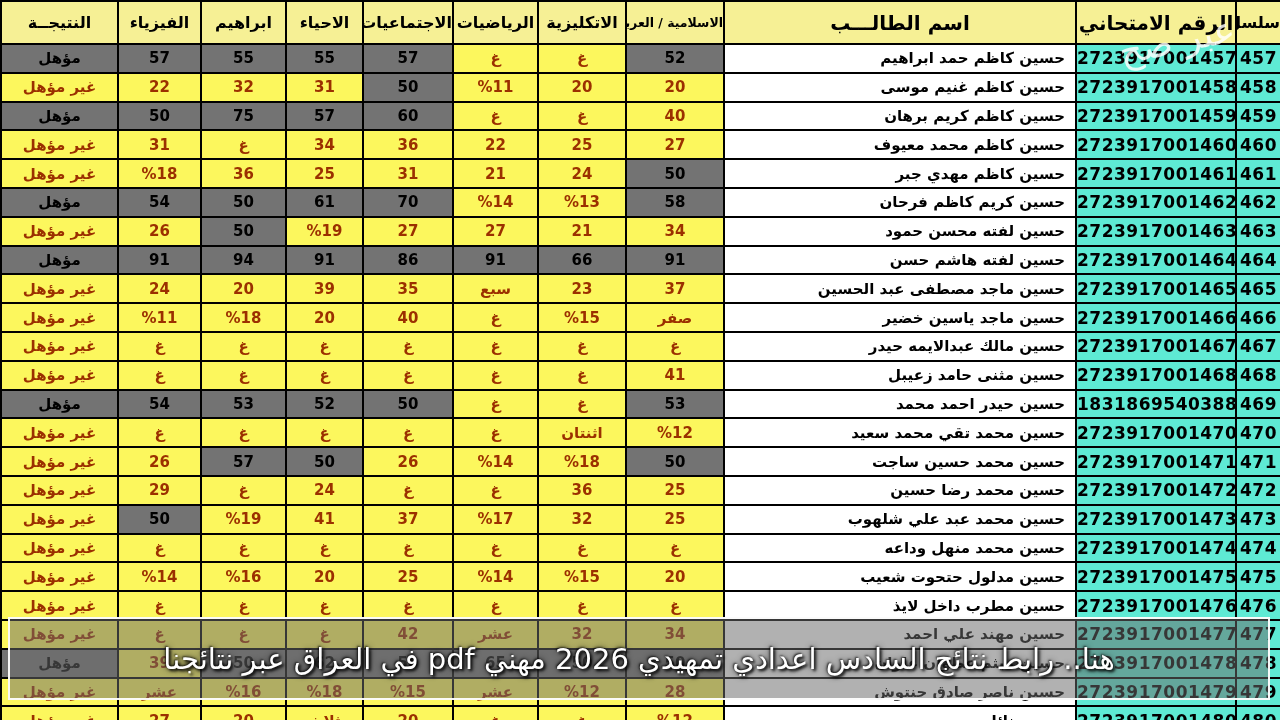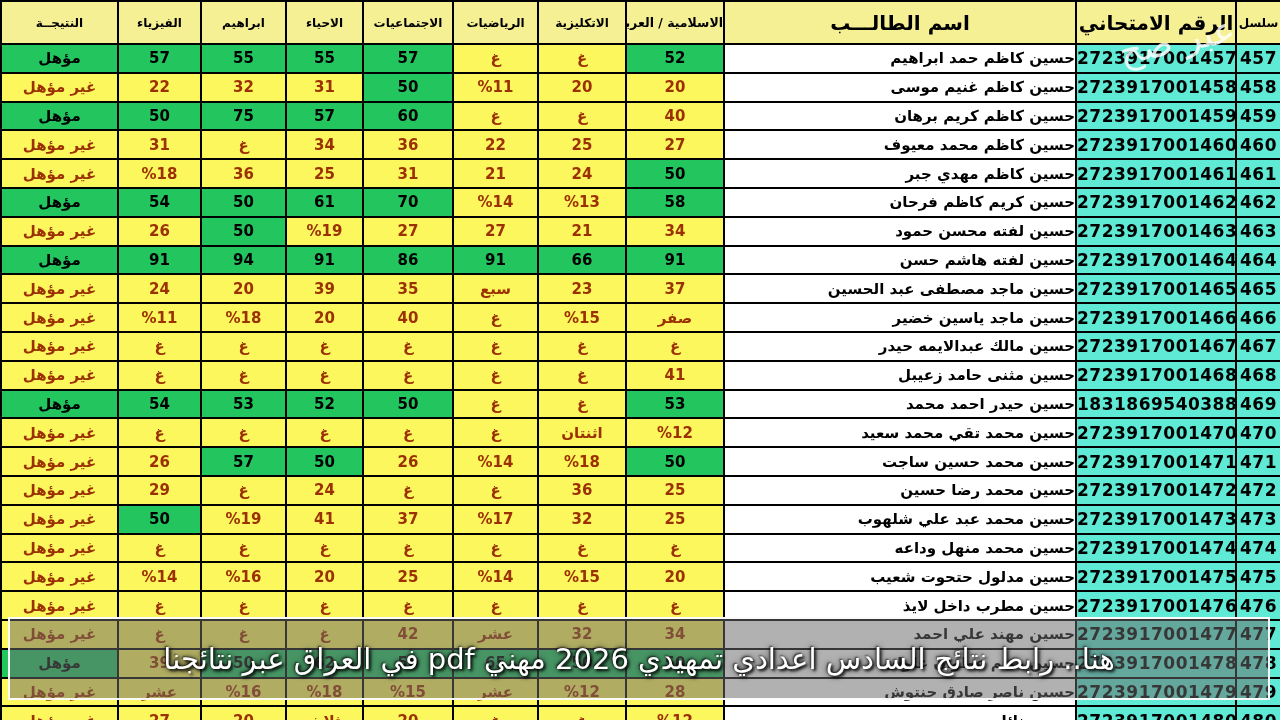--- a/index.html
+++ b/index.html
@@ -23,33 +23,34 @@
     padding: 0;
     text-align: center;
     vertical-align: middle;
   }
   thead tr { height: 43px; }
   tbody tr { height: 28.8px; }
   thead th {
     background: #f6f095;
     color: #000;
     font-weight: bold;
-    font-size: 12px;
+    font-size: 16px;
     direction: rtl;
   }
   thead th.name-h, thead th.exam-h { font-size: 20px; }
   thead th.arabic-h { font-size: 12.5px; }
   td { font-weight: bold; font-size: 15px; }
-  td.pass { background: #22c55e; color: #000000; }
+  td.pass { background: #737373; color: #000000; }
   td.fail { background: #fcf75d; color: #9b3000; }
   td.score { direction: ltr; }
   td.name-cell {
     background: #ffffff; color: #000;
     text-align: right;
     direction: rtl;
+    padding-right: 10px;
     font-size: 15px;
   }
   td.exam-cell, td.serial-cell {
     background: #5eead4; color: #000;
     font-size: 17px;
     letter-spacing: 0.5px;
   }
   .caption-band {
     position: absolute;
     left: 8px; top: 617px;

